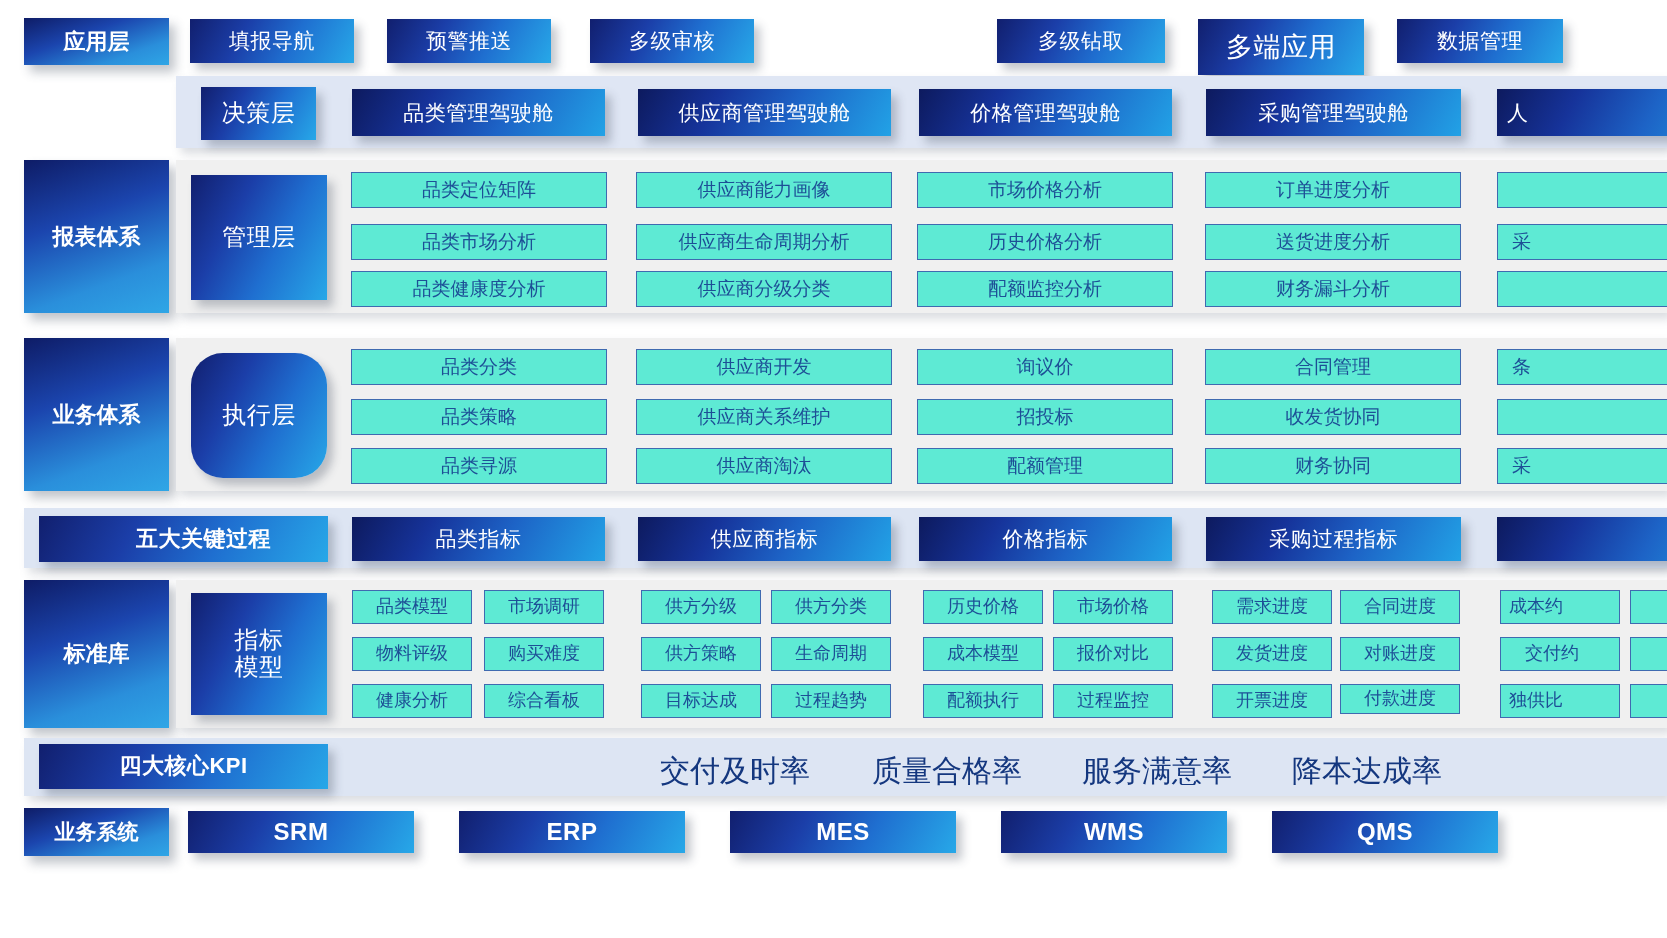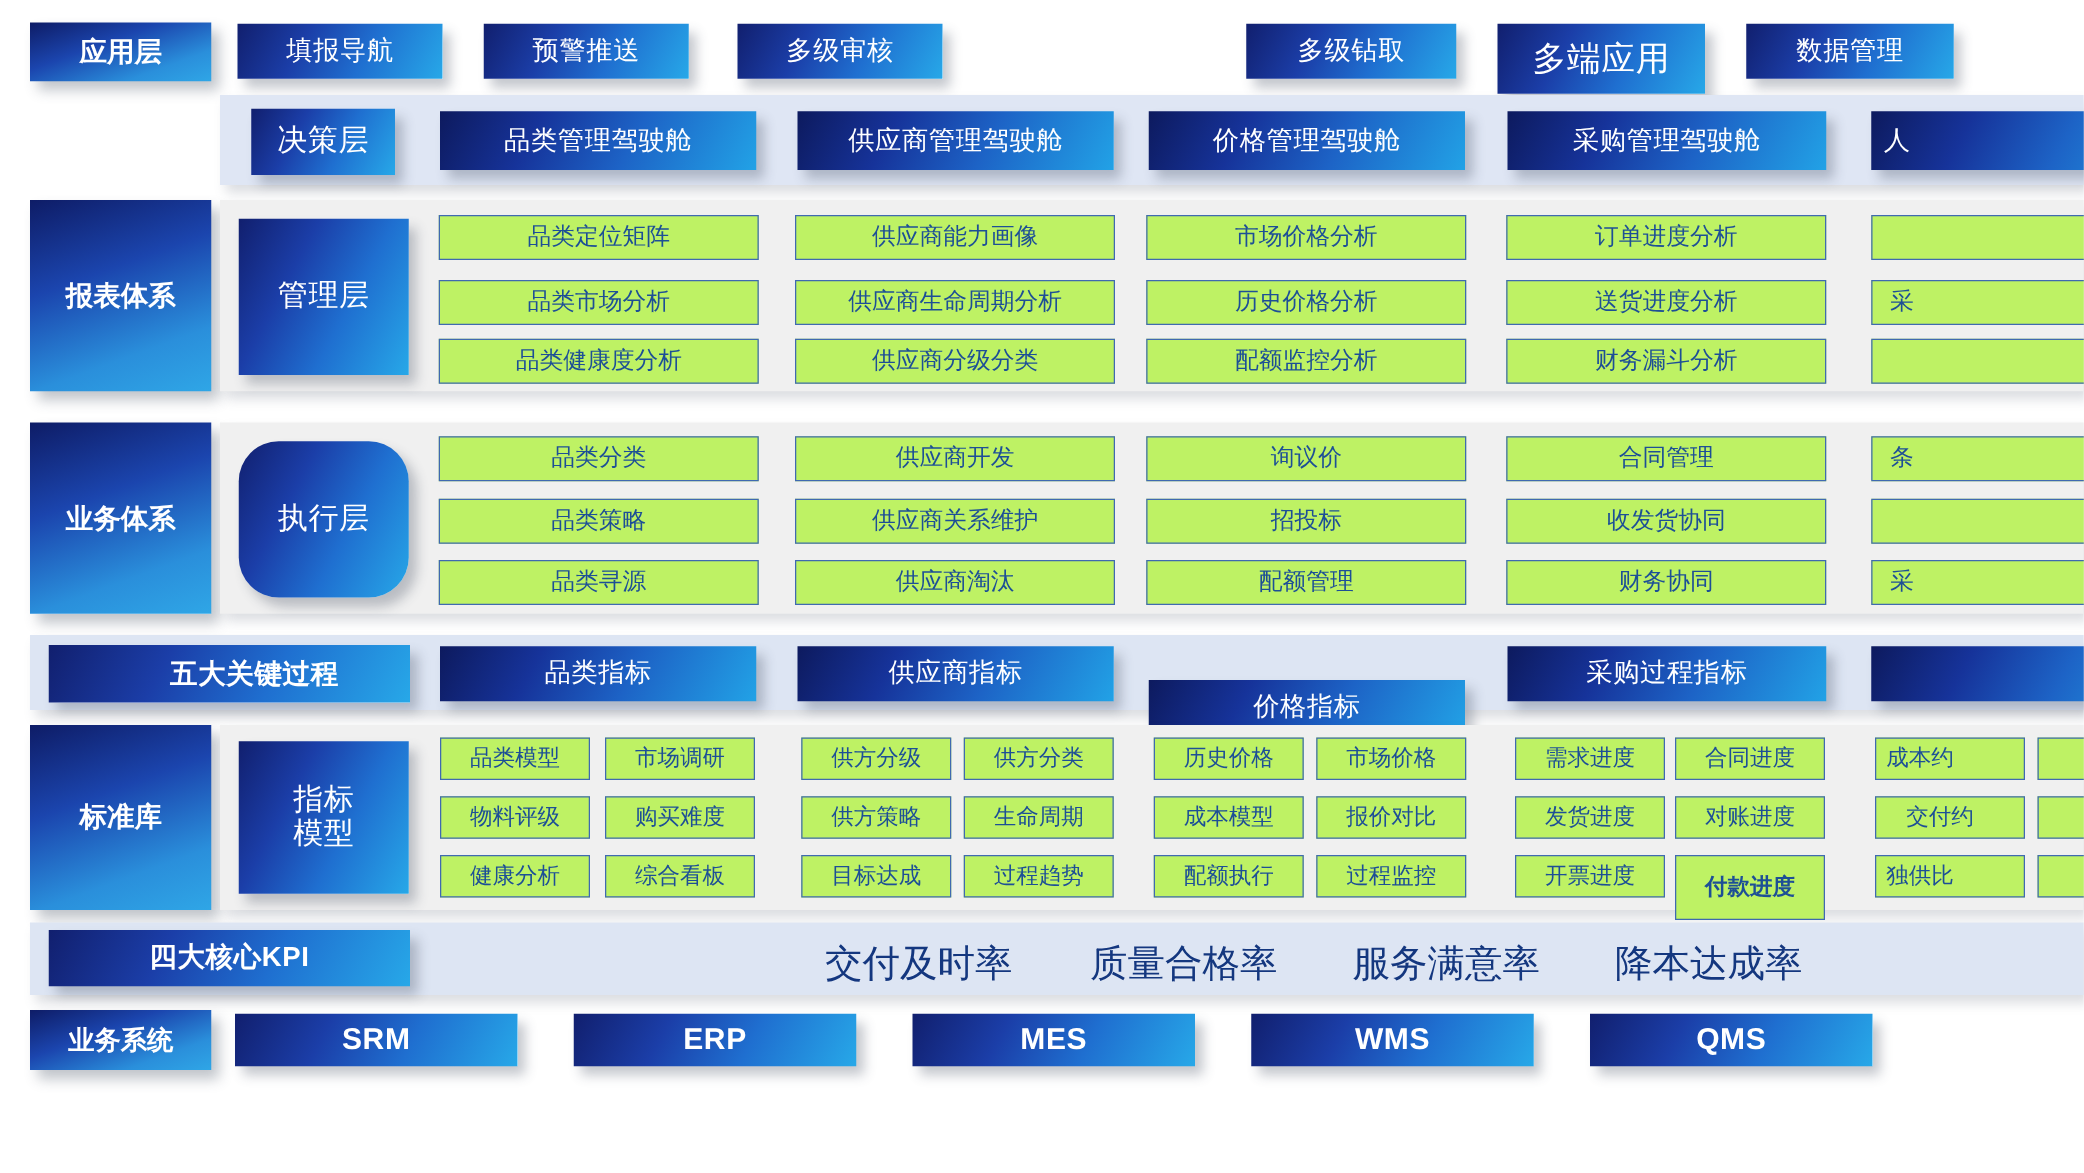--- a/index.html
+++ b/index.html
@@ -46,21 +46,21 @@
     box-sizing:border-box;
   }
   .panel.bluish{background:#dfe6f4;}
   .panel.bluish2{background:#dde5f3;}
 
   
   .cell{
     position:absolute;
     display:flex;align-items:center;justify-content:center;
     border:1.6px solid #3f6ab0;
-    background:#bef264;
+    background:#5eead4;
     color:#1d4f96;
     box-sizing:border-box;
     text-align:center;
     line-height:1.1;
   }
   .cell.tight{border-width:1.5px;}
 
   
   .kpi-word{
     position:absolute;
@@ -242,21 +242,21 @@
 
   <div class="chip" style="left:39px;top:516px;width:289px;height:46px;font-size:22px;font-weight:bold;padding-left:40px;">
     <span>五大关键过程</span>
   </div>
   <div class="chip deep" style="left:352px;top:517px;width:253px;height:44px;font-size:21px;">
     <span>品类指标</span>
   </div>
   <div class="chip deep" style="left:638px;top:517px;width:253px;height:44px;font-size:21px;">
     <span>供应商指标</span>
   </div>
-  <div class="chip deep" style="left:919px;top:544px;width:253px;height:44px;font-size:21px;">
+  <div class="chip deep" style="left:919px;top:517px;width:253px;height:44px;font-size:21px;">
     <span>价格指标</span>
   </div>
   <div class="chip deep" style="left:1206px;top:517px;width:255px;height:44px;font-size:21px;">
     <span>采购过程指标</span>
   </div>
   <div class="chip deep" style="left:1497px;top:517px;width:253px;height:44px;font-size:21px;">
     <span></span>
   </div>
 
   <div class="spine bold" style="left:24px;top:580px;width:145px;height:148px;font-size:22px;">
@@ -335,21 +335,21 @@
     </div>
   <div class="cell tight" style="left:1212px;top:637px;width:120px;height:34px;font-size:18px;">
     <span>发货进度</span>
     </div>
   <div class="cell tight" style="left:1340px;top:637px;width:120px;height:34px;font-size:18px;">
     <span>对账进度</span>
     </div>
   <div class="cell tight" style="left:1212px;top:684px;width:120px;height:34px;font-size:18px;">
     <span>开票进度</span>
     </div>
-  <div class="cell tight" style="left:1340px;top:684px;width:120px;height:52px;font-size:18px;font-weight:bold;">
+  <div class="cell tight" style="left:1340px;top:684px;width:120px;height:30px;font-size:18px;">
     <span>付款进度</span>
     </div>
 
   <div class="cell tight" style="left:1500px;top:590px;width:120px;height:34px;font-size:18px;justify-content:flex-start;padding-left:8px;">
     <span>成本约</span>
     </div>
   <div class="cell tight" style="left:1630px;top:590px;width:120px;height:34px;font-size:18px;">
     <span></span>
     </div>
   <div class="cell tight" style="left:1500px;top:637px;width:120px;height:34px;font-size:18px;justify-content:flex-start;padding-left:24px;">

